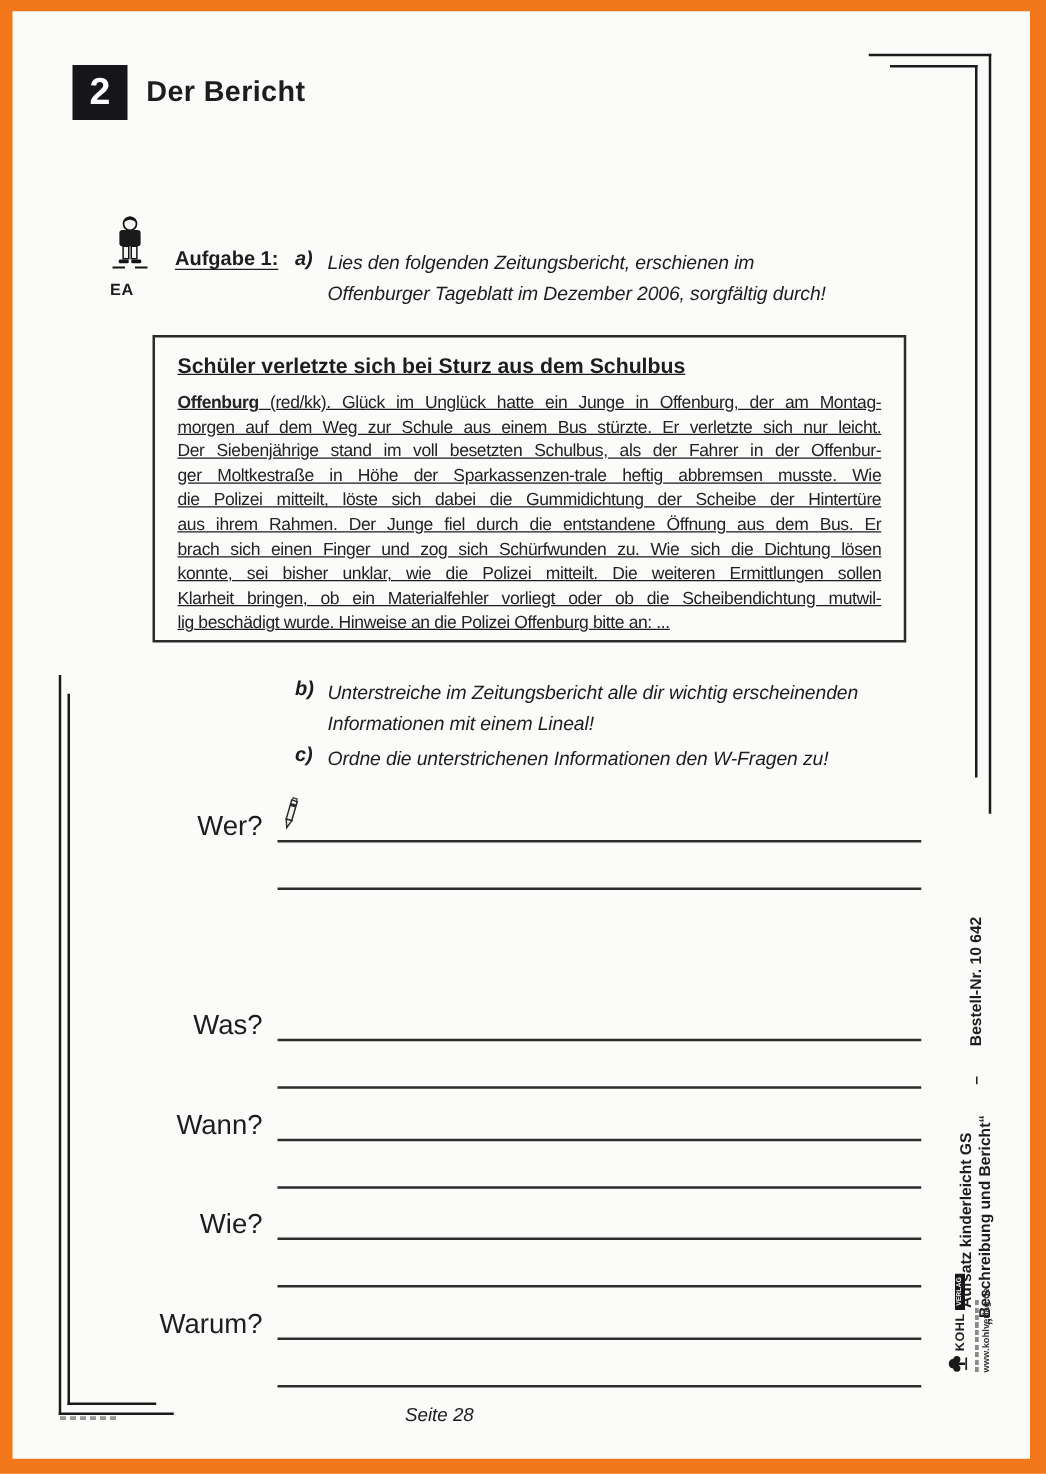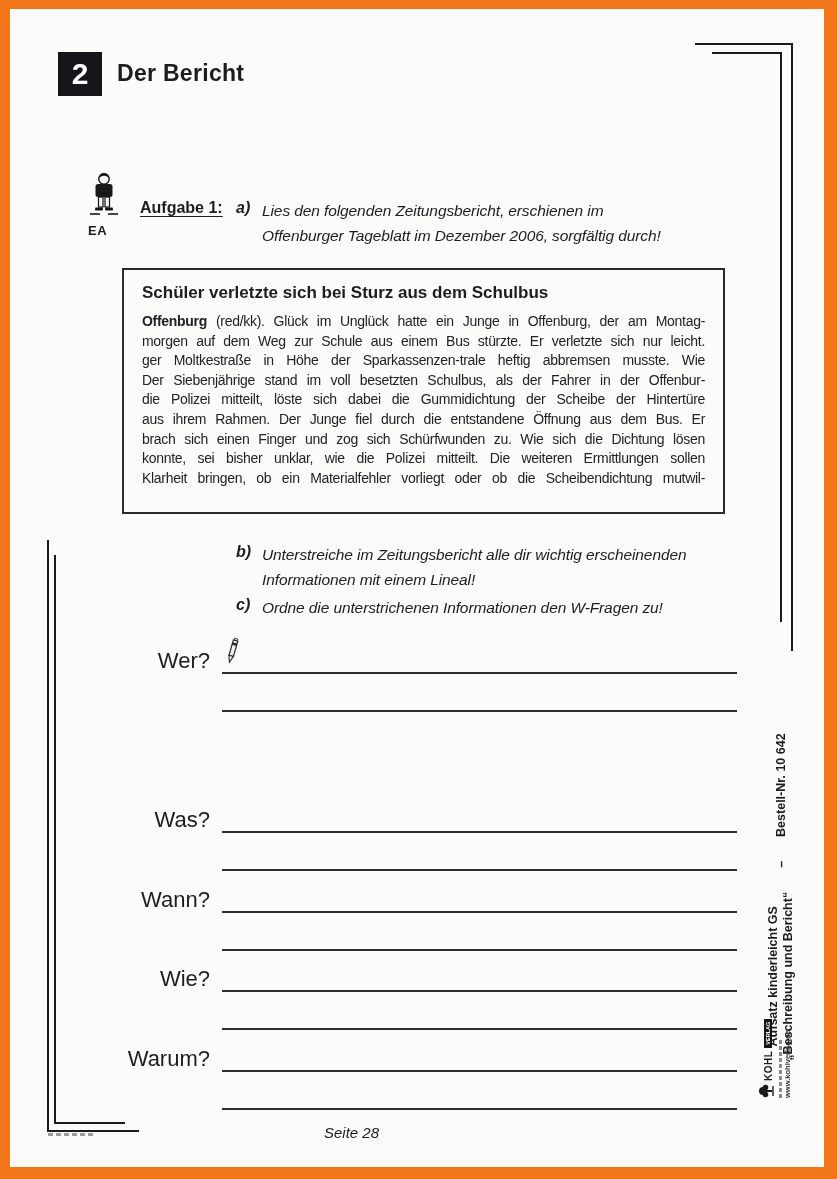--- a/index.html
+++ b/index.html
@@ -30,21 +30,21 @@
   .ea-label{font-weight:bold;font-size:13px;letter-spacing:.5px;margin-top:1px;}
   .aufgabe-label{left:130px;top:190px;font-size:16px;font-weight:bold;text-decoration:underline;
     text-underline-offset:3px;}
   .marker{font-size:16px;font-weight:bold;font-style:italic;}
   .instr{font-style:italic;font-size:15.5px;line-height:25px;letter-spacing:-.1px;}
   .a-marker{left:226px;top:190px;}
   .a-text{left:252px;top:189px;width:470px;}
 
   
   .article-box{left:112px;top:259px;width:603px;height:246px;box-sizing:border-box;
-    border:2px solid #2b2b2b;padding:13px 18px 0 18px;}
+    border:2px solid #2b2b2b;padding:13px 18px 0 18px;text-decoration:underline;}
   .article-headline{font-size:17px;font-weight:bold;margin:0 0 9px 0;}
   .article-body{font-size:14px;line-height:19.6px;letter-spacing:-.3px;color:#222226;}
   .article-line{text-align:justify;text-align-last:justify;}
   .article-line.last{text-align-last:left;}
 
   
   .b-marker{left:226px;top:534px;}
   .b-text{left:252px;top:533px;width:480px;}
   .c-marker{left:226px;top:587px;}
   .c-text{left:252px;top:586px;width:480px;}
@@ -109,27 +109,28 @@
   <div class="abs instr a-text">
     <div>Lies den folgenden Zeitungsbericht, erschienen im</div>
     <div>Offenburger Tageblatt im Dezember 2006, sorgfältig durch!</div>
   </div>
 
   <div class="abs article-box">
     <div class="article-headline">Schüler verletzte sich bei Sturz aus dem Schulbus</div>
     <div class="article-body">
         <div class="article-line"><b>Offenburg</b> (red/kk). Glück im Unglück hatte ein Junge in Offenburg, der am Montag-</div>
         <div class="article-line">morgen auf dem Weg zur Schule aus einem Bus stürzte. Er verletzte sich nur leicht.</div>
+        <div class="article-line">Der Siebenjährige stand im voll besetzten Schulbus, als der Fahrer in der Offenbur-</div>
         <div class="article-line">ger Moltkestraße in Höhe der Sparkassenzen-trale heftig abbremsen musste. Wie</div>
-        <div class="article-line">Der Siebenjährige stand im voll besetzten Schulbus, als der Fahrer in der Offenbur-</div>
         <div class="article-line">die Polizei mitteilt, löste sich dabei die Gummidichtung der Scheibe der Hintertüre</div>
         <div class="article-line">aus ihrem Rahmen. Der Junge fiel durch die entstandene Öffnung aus dem Bus. Er</div>
         <div class="article-line">brach sich einen Finger und zog sich Schürfwunden zu. Wie sich die Dichtung lösen</div>
         <div class="article-line">konnte, sei bisher unklar, wie die Polizei mitteilt. Die weiteren Ermittlungen sollen</div>
         <div class="article-line">Klarheit bringen, ob ein Materialfehler vorliegt oder ob die Scheibendichtung mutwil-</div>
+        <div class="article-line last">lig beschädigt wurde. Hinweise an die Polizei Offenburg bitte an: ...</div>
       </div>
   </div>
 
   <div class="abs marker b-marker">b)</div>
   <div class="abs instr b-text">
     <div>Unterstreiche im Zeitungsbericht alle dir wichtig erscheinenden</div>
     <div>Informationen mit einem Lineal!</div>
   </div>
   <div class="abs marker c-marker">c)</div>
   <div class="abs instr c-text">Ordne die unterstrichenen Informationen den W-Fragen zu!</div>

